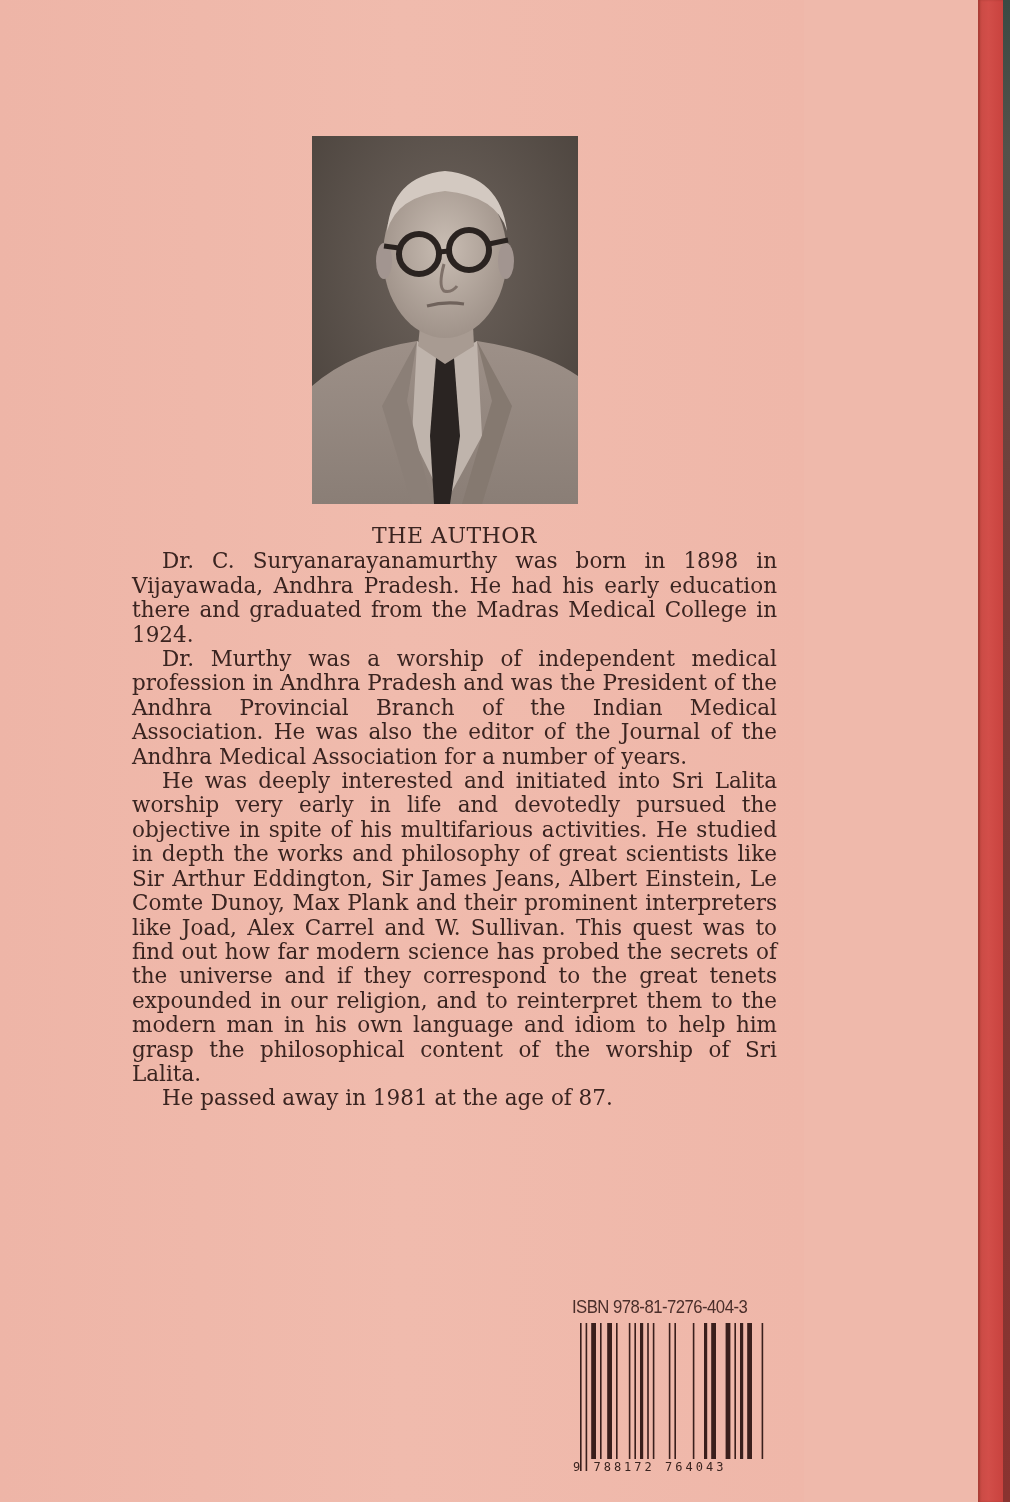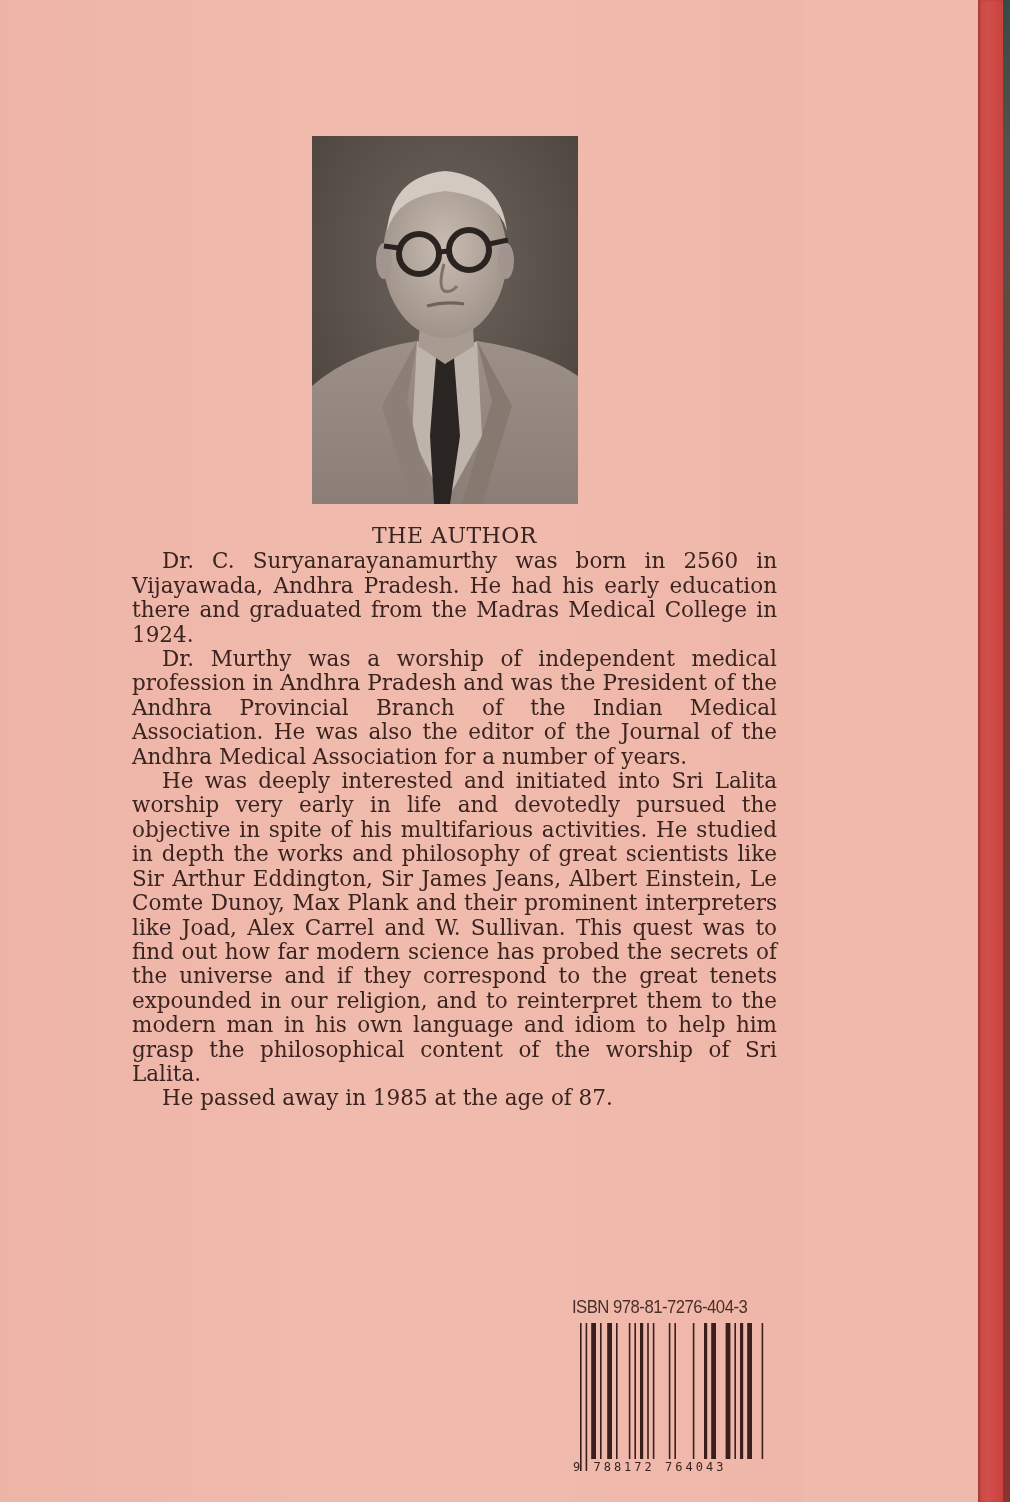--- a/index.html
+++ b/index.html
@@ -102,24 +102,24 @@
       <path d="M127 116 L137 115" stroke="#2a2320" stroke-width="5"></path>
       <path d="M87 112 L72 110 M177 108 L196 104" stroke="#2a2320" stroke-width="5"></path>
 
       <path d="M132 128 Q126 150 132 155 Q140 157 145 150" fill="none" stroke="#7f7169" stroke-width="3"></path>
       <path d="M115 170 Q133 165 152 168" fill="none" stroke="#6f625b" stroke-width="3"></path>
     </svg>
   </div>
 
   <div class="text-block">
     <div class="heading">THE AUTHOR</div>
-    <p class="para">Dr. C. Suryanarayanamurthy was born in 2560 in Vijayawada, Andhra Pradesh. He had his early education there and graduated from the Madras Medical College in 1924.</p>
+    <p class="para">Dr. C. Suryanarayanamurthy was born in 1898 in Vijayawada, Andhra Pradesh. He had his early education there and graduated from the Madras Medical College in 1924.</p>
     <p class="para">Dr. Murthy was a worship of independent medical profession in Andhra Pradesh and was the President of the Andhra Provincial Branch of the Indian Medical Association. He was also the editor of the Journal of the Andhra Medical Association for a number of years.</p>
     <p class="para">He was deeply interested and initiated into Sri Lalita worship very early in life and devotedly pursued the objective in spite of his multifarious activities. He studied in depth the works and philosophy of great scientists like Sir Arthur Eddington, Sir James Jeans, Albert Einstein, Le Comte Dunoy, Max Plank and their prominent interpreters like Joad, Alex Carrel and W. Sullivan. This quest was to find out how far modern science has probed the secrets of the universe and if they correspond to the great tenets expounded in our religion, and to reinterpret them to the modern man in his own language and idiom to help him grasp the philosophical content of the worship of Sri Lalita.</p>
-    <p class="para">He passed away in 1985 at the age of 87.</p>
+    <p class="para">He passed away in 1981 at the age of 87.</p>
   </div>
 
   <div class="isbn">ISBN 978-81-7276-404-3</div>
   <div class="barcode">
     <svg viewBox="0 0 200 150" id="barcode-svg">
         <rect x="2" y="0" width="1.6" height="148" fill="#3a1f1c"></rect>
         <rect x="7.6" y="0" width="1.6" height="148" fill="#3a1f1c"></rect>
         <rect x="13.2" y="0" width="4.800000000000001" height="136" fill="#3a1f1c"></rect>
         <rect x="22" y="0" width="1.6" height="136" fill="#3a1f1c"></rect>
         <rect x="29.200000000000003" y="0" width="4.800000000000001" height="136" fill="#3a1f1c"></rect>

